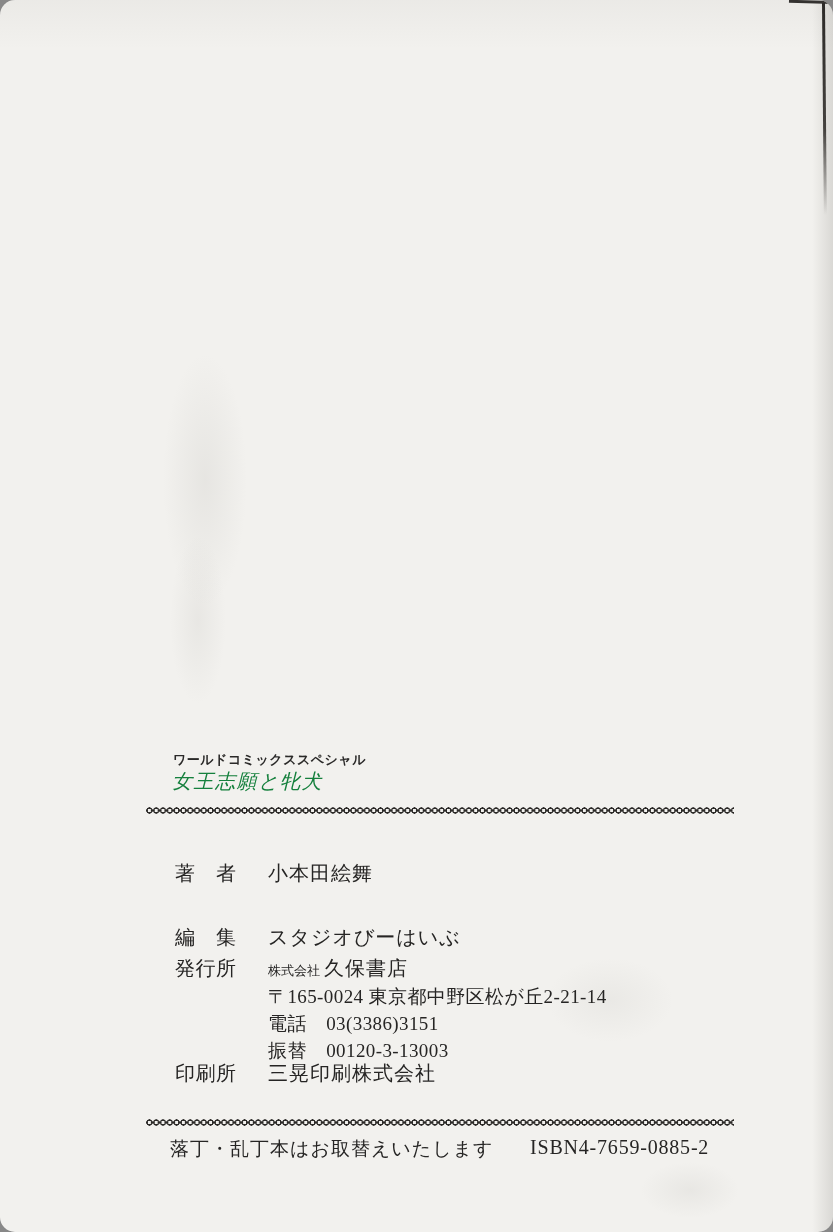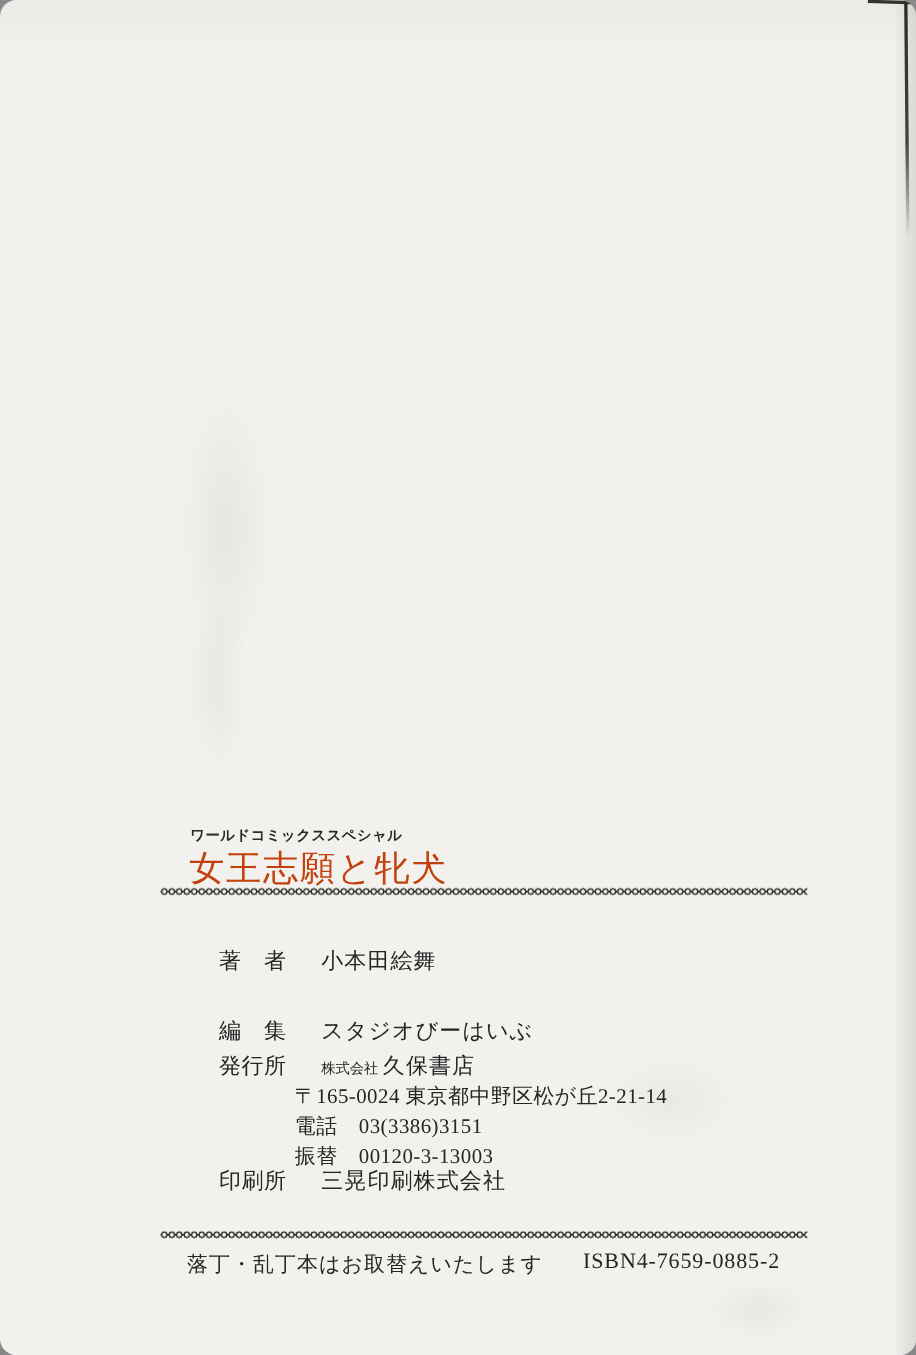--- a/index.html
+++ b/index.html
@@ -34,36 +34,36 @@
     background:linear-gradient(to bottom,#2c2a28 0%,#45423f 60%,rgba(70,68,64,0) 100%);
     transform:rotate(-0.5deg);transform-origin:top center;
   }
   .series{
     position:absolute;left:173px;top:751px;
     font-family:"Liberation Sans","DejaVu Sans",sans-serif;
     font-weight:bold;font-size:13px;letter-spacing:0.5px;color:#2a2928;
   }
   .title{
     position:absolute;left:172px;top:768px;margin:0;
-    font-size:32px;font-weight:500;letter-spacing:1.5px;color:#c2410c;
+    font-size:20px;font-weight:500;letter-spacing:1.5px;color:#15803d;font-style:italic;
   }
   .wavy{
     position:absolute;left:146px;width:588px;height:9px;
     background-image:radial-gradient(circle at 3.4px 4.5px,
       rgba(44,42,40,0) 1.7px,#2c2a28 1.9px,#2c2a28 3.0px,rgba(44,42,40,0) 3.3px);
     background-size:6.8px 9px;background-repeat:repeat-x;
   }
   .rule-top{top:806px;}
   .rule-bottom{top:1118px;}
   .date-line{
     position:absolute;top:831px;right:103px;
     font-size:20px;letter-spacing:0.5px;
   }
   .row{position:absolute;left:175px;font-size:20px;}
-  .row .label{display:inline-block;width:62px;letter-spacing:0.5px;margin-left:24px;}
+  .row .label{display:inline-block;width:62px;letter-spacing:0.5px;}
   .row .value{margin-left:31px;letter-spacing:1px;}
   .row .value .corp-prefix{font-size:13px;letter-spacing:0;margin-right:4px;}
   .detail{position:absolute;left:268px;font-size:19px;letter-spacing:0.4px;}
   .footer-notice{position:absolute;left:170px;top:1136px;font-size:19px;letter-spacing:1px;}
   .footer-isbn{position:absolute;left:502px;top:1136px;font-size:20px;letter-spacing:0.8px;margin-left:28px;}
 </style>
 </head>
 <body>
 
 <div class="page">

